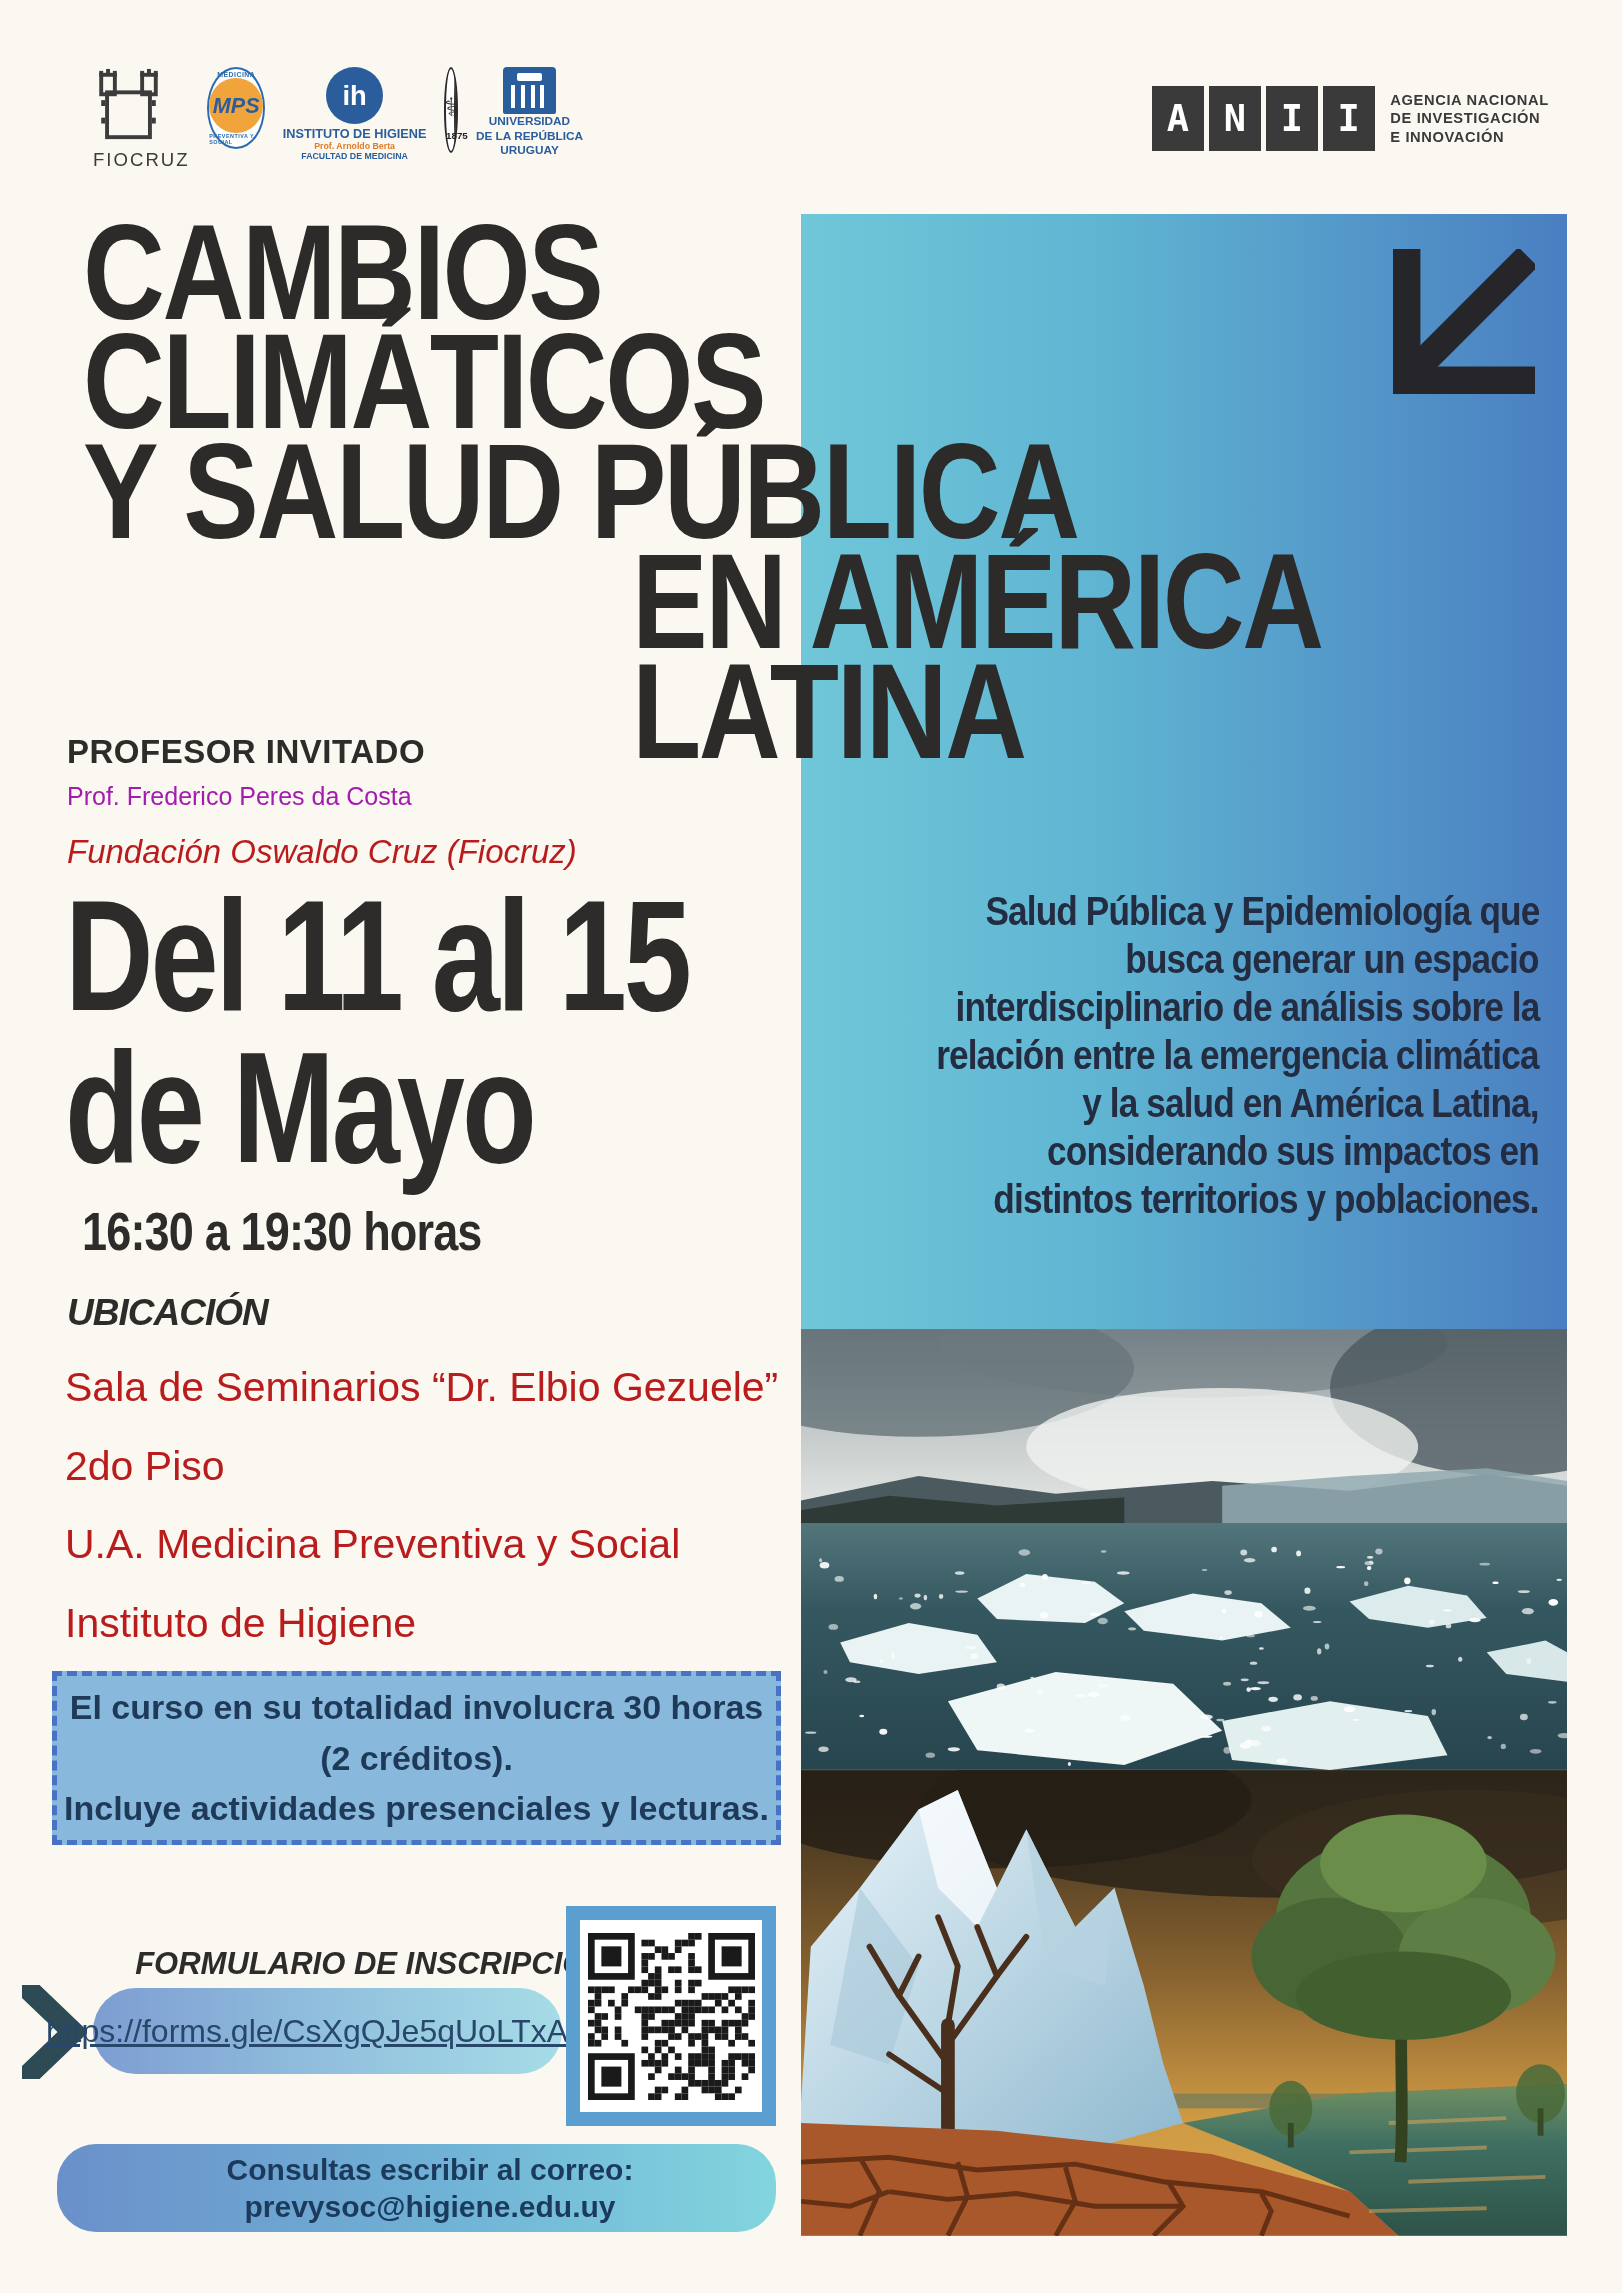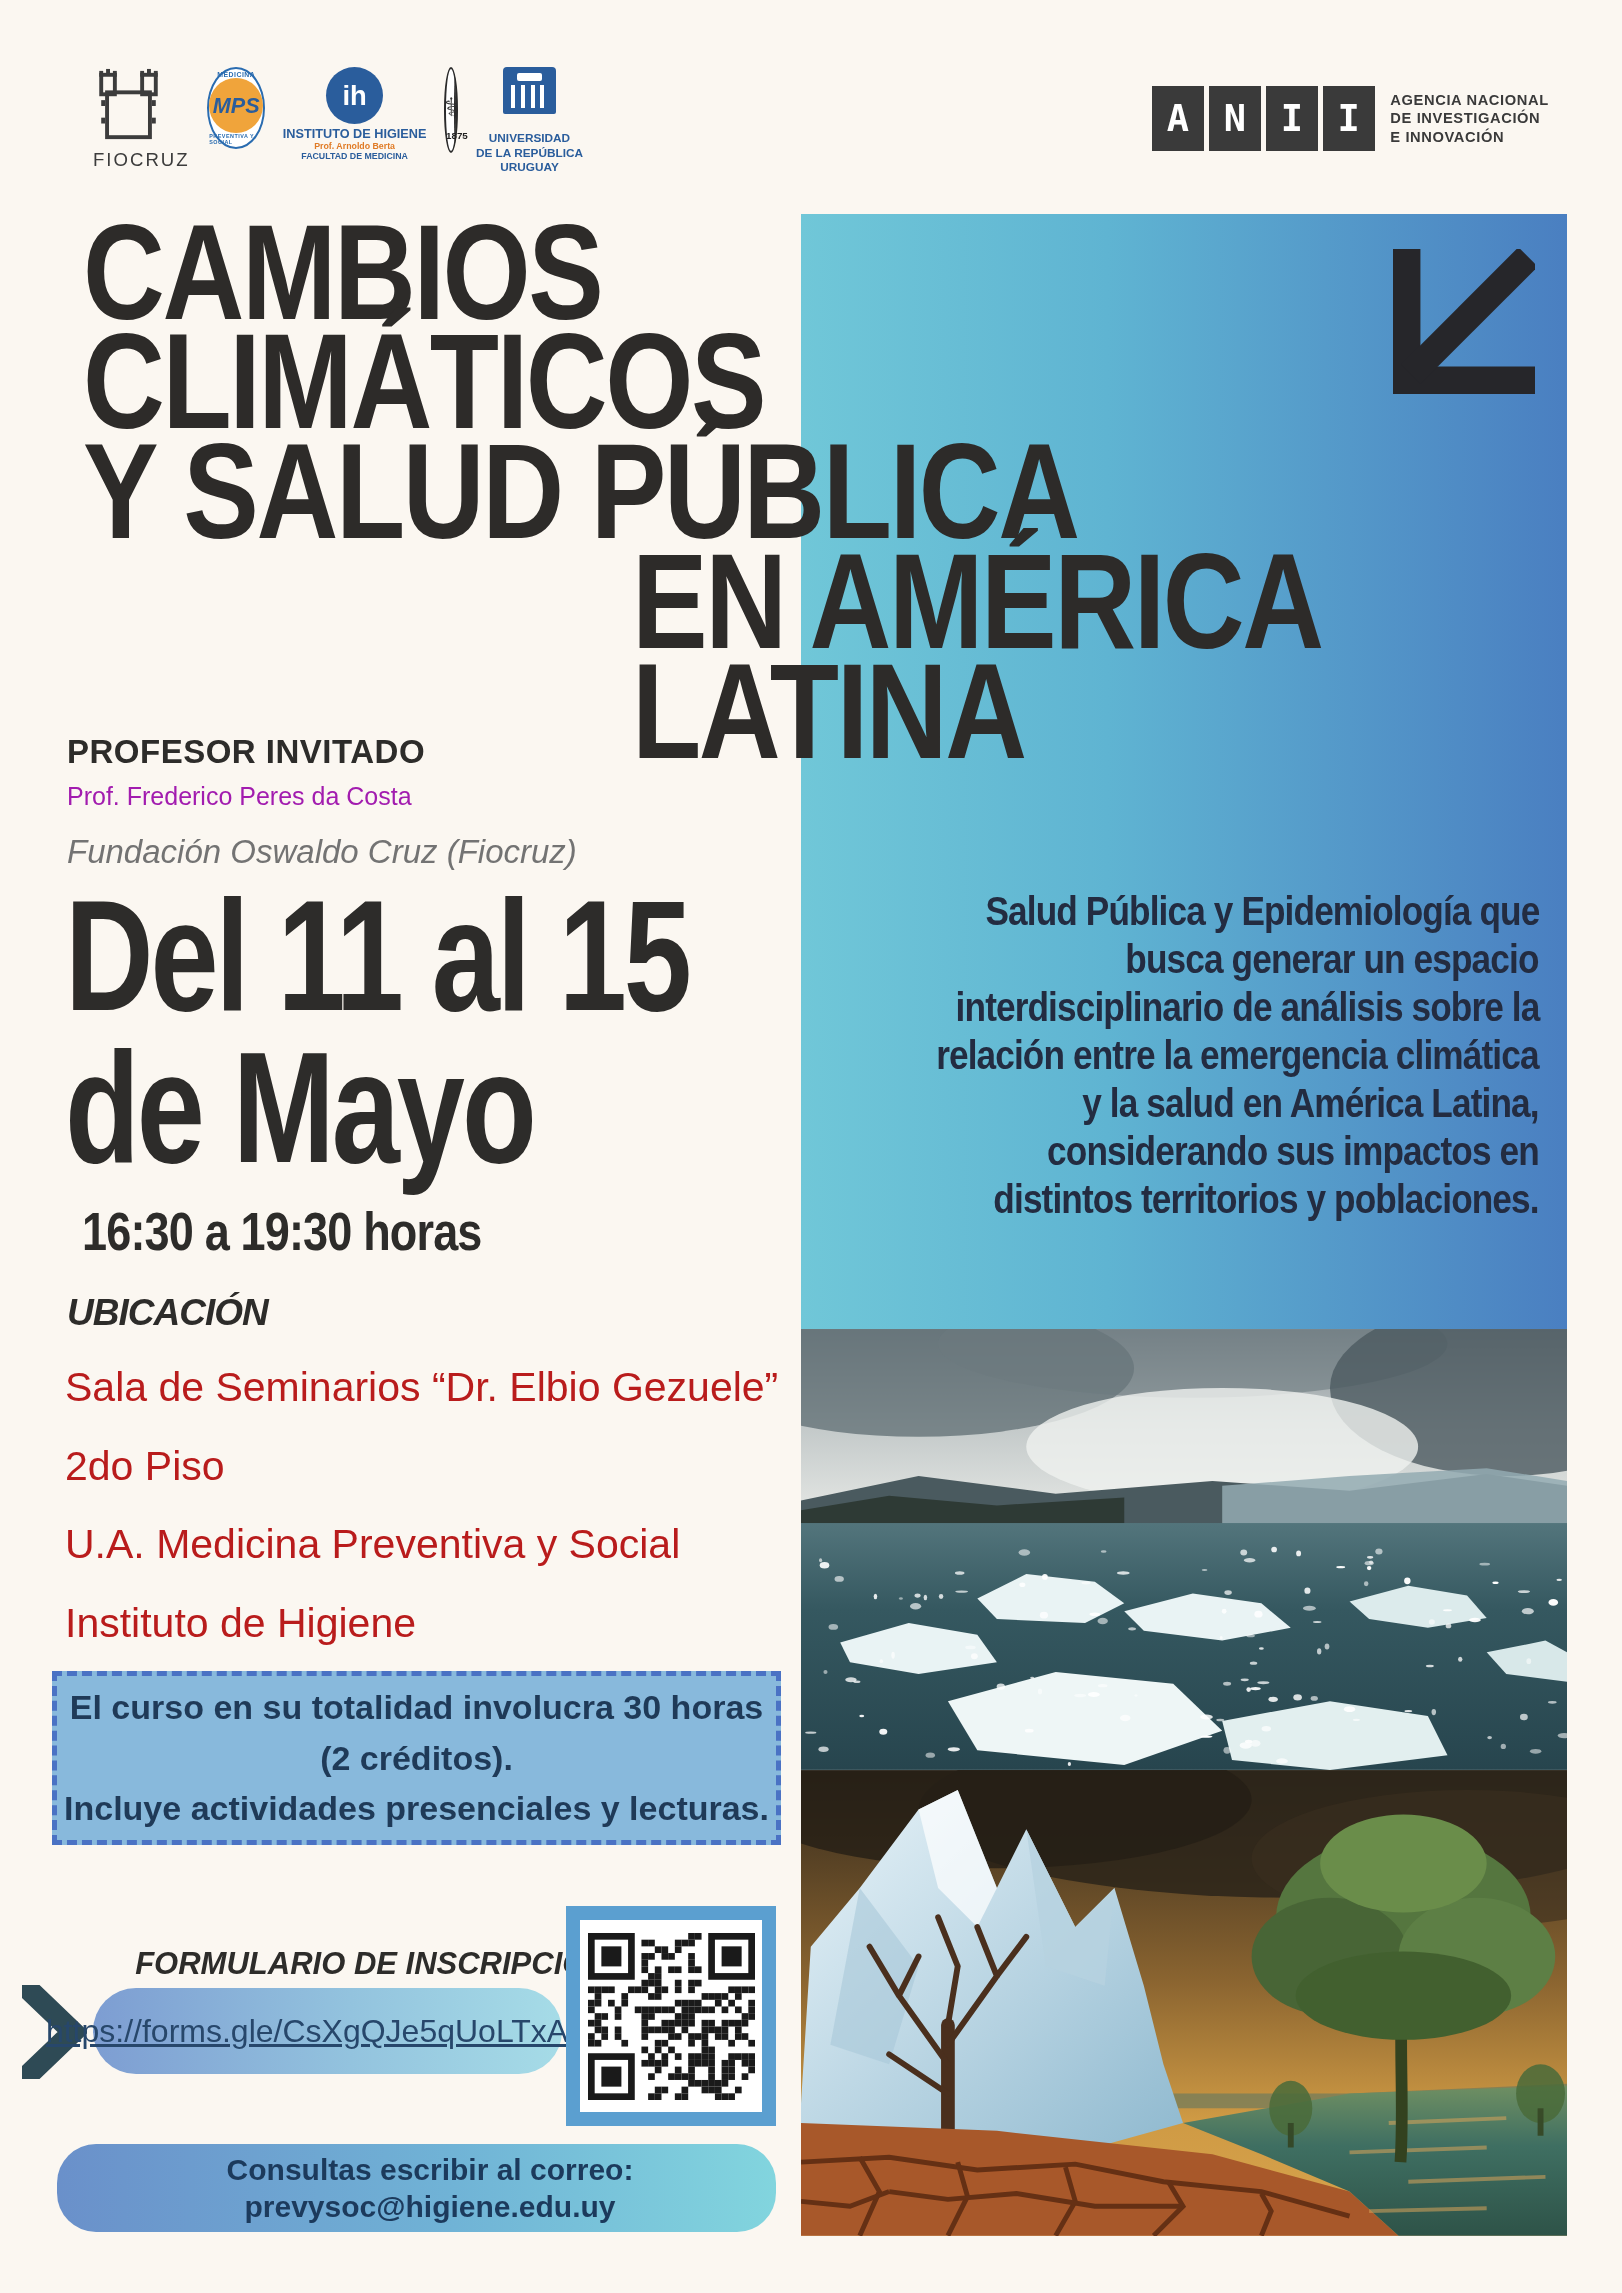--- a/index.html
+++ b/index.html
@@ -25,21 +25,21 @@
   .ih-l2{color:#e07b26;font-size:8.8px;font-weight:bold;text-align:center;white-space:nowrap;}
   .ih-l3{color:#2a5d9c;font-size:8.8px;font-weight:bold;text-align:center;white-space:nowrap;}
   .seal{width:86px;height:86px;border-radius:50%;border:2.9px solid #2b2b2b;background:#fff;position:relative;box-sizing:border-box;}
   .seal-inner{position:absolute;inset:7.8px;border-radius:50%;border:1.5px solid #2b2b2b;}
   .seal-year{position:absolute;left:0;right:0;bottom:9.8px;text-align:center;font-size:9.8px;color:#222;font-weight:bold;}
   .seal-mark{position:absolute;left:50%;top:46%;transform:translate(-50%,-50%);font-size:25.5px;color:#333;}
   .udelar-shield{width:53px;height:47px;background:#2a5d9c;margin:0 auto;border-radius:3.9px 3.9px 2px 2px;position:relative;}
   .udelar-shield:before{content:"";position:absolute;left:7.8px;right:7.8px;top:17.6px;bottom:5.9px;
      background:repeating-linear-gradient(90deg,#fff 0 3.9px,#2a5d9c 3.9px 9.8px);}
   .udelar-shield:after{content:"";position:absolute;left:13.7px;right:13.7px;top:5.9px;height:7.8px;background:#fff;border-radius:2px;}
-  .udelar-txt{color:#2a5d9c;font-size:11.8px;font-weight:bold;text-align:center;line-height:14.7px;margin-top:17px;white-space:nowrap;}
+  .udelar-txt{color:#2a5d9c;font-size:11.8px;font-weight:bold;text-align:center;line-height:14.7px;margin-top:0;white-space:nowrap;}
 
   
   .anii{left:1152px;top:86px;display:flex;align-items:center;gap:15.7px;}
   .anii-squares{display:flex;gap:4.9px;}
   .anii-sq{width:52px;height:65px;background:#3a3a3a;color:#fff;display:flex;align-items:center;justify-content:center;
      font-weight:bold;font-size:37px;font-family:"DejaVu Sans Mono", monospace;}
   .anii-txt{font-size:14.7px;font-weight:bold;color:#3a3a3a;line-height:18.6px;letter-spacing:0.6px;}
 
   
   .panel{left:801px;top:214px;width:766px;height:1115px;background:linear-gradient(90deg,#70c7d8 0%,#5fb4d2 40%,#4a7fc1 100%);}
@@ -47,21 +47,21 @@
   .paint-box{left:801px;top:1770px;width:766px;height:466px;}
   .photo-box svg,.paint-box svg{display:block;}
 
   
   .title-line{position:absolute;color:#2d2b29;font-weight:bold;font-size:135px;line-height:110px;white-space:nowrap;z-index:5;}
   .cnd{display:inline-block;transform:scaleX(.84);transform-origin:0 50%;letter-spacing:-2.9px;}
 
   
   .prof-head{left:67px;top:733px;font-size:33px;font-weight:bold;color:#2d2c2a;letter-spacing:0.5px;}
   .prof-name{left:67px;top:782px;font-size:25px;color:#a21caf;}
-  .prof-aff{left:67px;top:833px;font-size:33px;font-style:italic;color:#737373;}
+  .prof-aff{left:67px;top:833px;font-size:33px;font-style:italic;color:#b91c1c;}
 
   
   .date-line{position:absolute;color:#2d2c2a;font-weight:bold;font-size:157px;line-height:147px;white-space:nowrap;}
   .dcnd{display:inline-block;transform:scaleX(.78);transform-origin:0 50%;letter-spacing:-3.9px;}
   .time-line{left:82px;top:1201px;font-size:53px;font-weight:bold;color:#2d2c2a;}
   .tcnd{display:inline-block;transform:scaleX(.85);transform-origin:0 50%;letter-spacing:-1px;}
 
   
   .ubi-head{left:67px;top:1292px;font-size:37px;font-weight:bold;font-style:italic;color:#2d2c2a;letter-spacing:-1px;}
   .ubi-line{position:absolute;left:65px;font-size:41px;color:#b91c1c;white-space:nowrap;}

